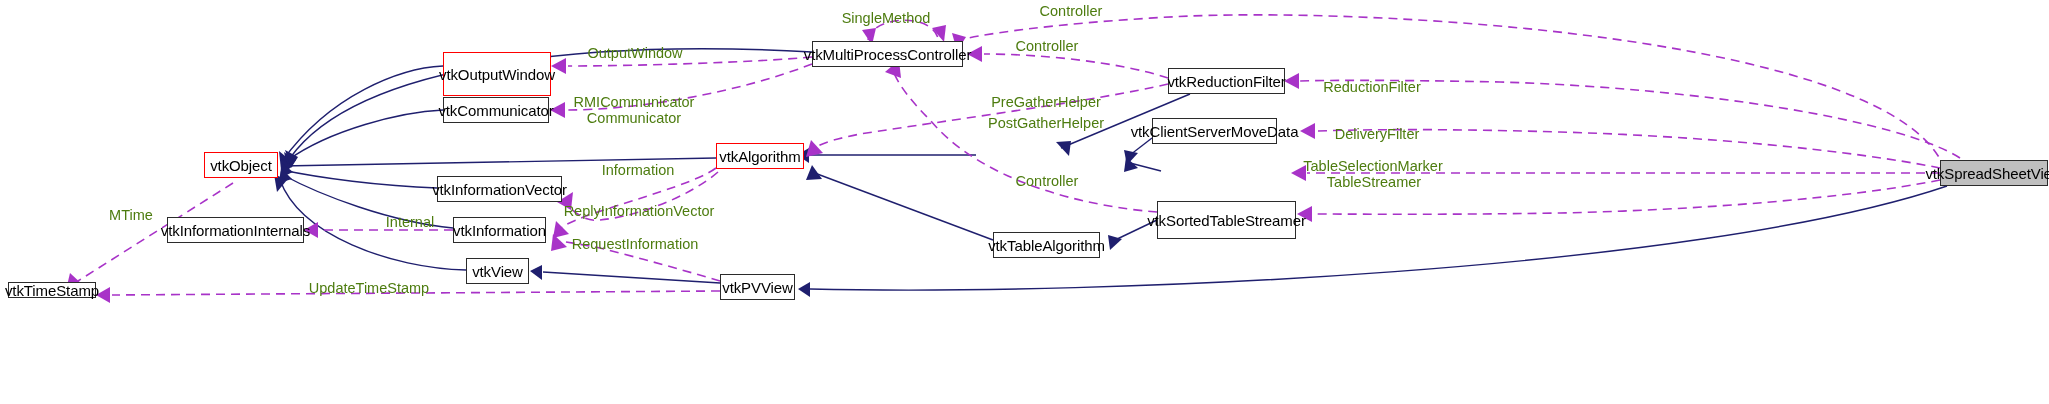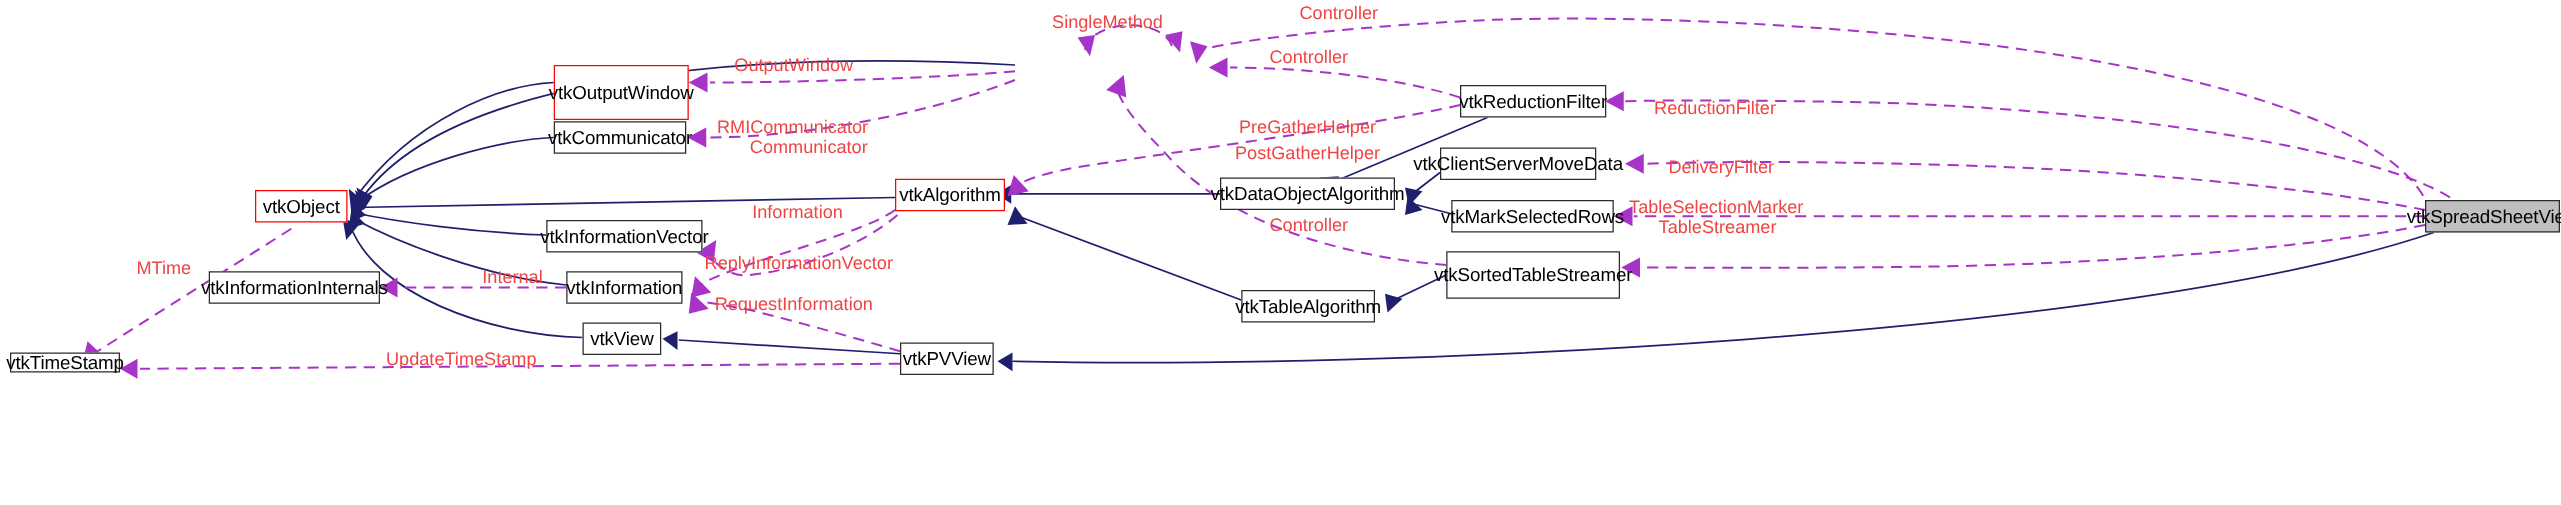--- a/index.html
+++ b/index.html
@@ -39,21 +39,21 @@
   .node.red {
     border: 1.5px solid #ff0000;
   }
   .node.filled {
     background: #bfbfbf;
     border: 1px solid #2b2b2b;
   }
   .edge-label {
     position: absolute;
     font-size: 14.5px;
-    color: #ef4444;
+    color: #4d7c0f;
     white-space: nowrap;
     line-height: 1.18;
     text-align: center;
     transform: translateX(-50%);
   }
   .solid-edge {
     fill: none;
     stroke: #1f1f6e;
     stroke-width: 1.4;
   }
@@ -190,46 +190,45 @@
   <div class="node plain" style="left:437px; top:176px; width:125px; height:26px;">vtkInformationVector</div>
 
   <div class="node plain" style="left:453px; top:217px; width:93px;  height:26px;">vtkInformation</div>
 
   <div class="node plain" style="left:466px; top:258px; width:63px;  height:26px;">vtkView</div>
 
   <div class="node plain" style="left:720px; top:274px; width:75px;  height:26px;">vtkPVView</div>
 
   <div class="node red" style="left:716px; top:143px; width:88px;  height:26px;">vtkAlgorithm</div>
 
-
-  <div class="node plain" style="left:976px; top:142px; width:140px; height:26px;">vtkDataObjectAlgorithm</div>
+  <div class="node plain" style="left:812px; top:41px;  width:151px; height:26px;">vtkMultiProcessController</div>
+
 
   <div class="node plain" style="left:993px; top:232px; width:107px; height:26px;">vtkTableAlgorithm</div>
 
   <div class="node plain" style="left:1168px; top:68px;  width:117px; height:26px;">vtkReductionFilter</div>
 
   <div class="node plain" style="left:1152px; top:118px; width:125px; height:26px;">vtkClientServerMoveData</div>
 
-  <div class="node plain" style="left:1161px; top:160px; width:130px; height:26px;">vtkMarkSelectedRows</div>
 
   <div class="node plain" style="left:1157px; top:201px; width:139px; height:38px;">vtkSortedTableStreamer</div>
 
   <div class="node filled" style="left:1940px; top:160px; width:108px; height:26px;">vtkSpreadSheetView</div>
 
   <div class="edge-label" style="left:131px; top:207px;">MTime</div>
 
   <div class="edge-label" style="left:370px; top:214px;margin-left:40px;">Internal</div>
 
   <div class="edge-label" style="left:369px; top:280px;">UpdateTimeStamp</div>
 
   <div class="edge-label" style="left:635px; top:45px;">OutputWindow</div>
 
   <div class="edge-label" style="left:634px; top:94px;">RMICommunicator</div>
 
-  <div class="edge-label" style="left:647px; top:110px;text-align:center;">Communicator</div>
+  <div class="edge-label" style="left:634px; top:110px;text-align:center;">Communicator</div>
 
   <div class="edge-label" style="left:638px; top:162px;">Information</div>
 
   <div class="edge-label" style="left:639px; top:203px;">ReplyInformationVector</div>
 
   <div class="edge-label" style="left:635px; top:236px;">RequestInformation</div>
 
   <div class="edge-label" style="left:886px; top:10px;">SingleMethod</div>
 
   <div class="edge-label" style="left:1071px; top:3px;">Controller</div>

